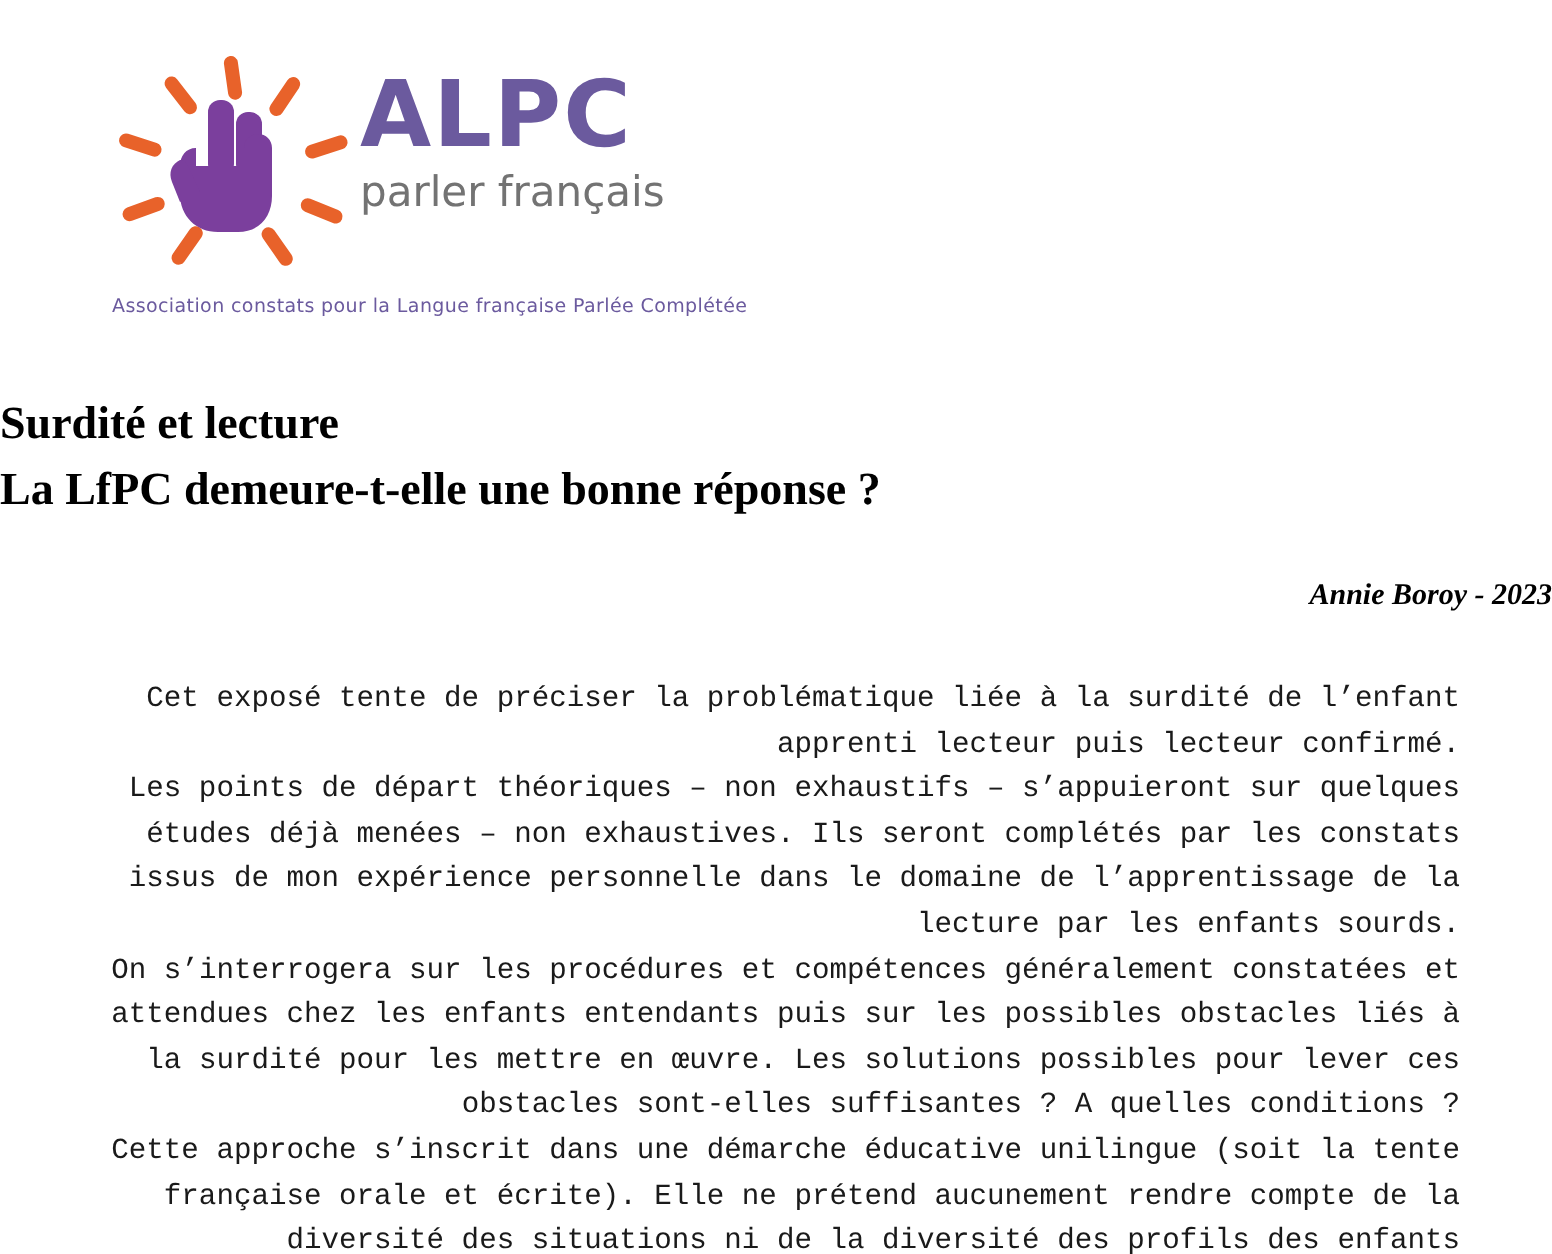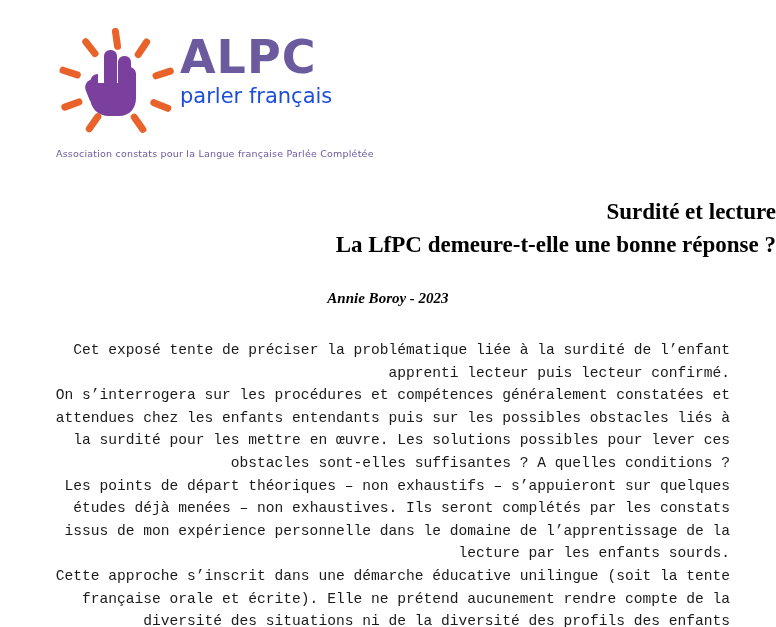--- a/index.html
+++ b/index.html
@@ -52,21 +52,21 @@
     font-weight: bold;
     letter-spacing: 1px;
     color: #6b5a9e;
     line-height: 1;
     margin: 0;
   }
 
   .logo-tagline {
     font-family: "DejaVu Sans", sans-serif;
     font-size: 21px;
-    color: #1d4ed8;
+    color: #737373;
     line-height: 1.18;
     margin-top: 4px;
   }
 
   .logo-assoc {
     position: absolute;
     left: 8px;
     top: 122px;
     font-family: "DejaVu Sans", sans-serif;
     font-size: 9.5px;
@@ -74,37 +74,37 @@
     letter-spacing: 0.2px;
     white-space: nowrap;
   }
 
   
   .doc-title {
     position: absolute;
     left: 0;
     top: 196px;
     width: 776px;
-    text-align: right;
+    text-align: left;
     font-family: "Liberation Serif", serif;
     font-weight: bold;
     font-size: 23px;
     line-height: 1.42;
     color: #000000;
   }
   .doc-title .line {
     display: block;
   }
 
   .doc-author {
     position: absolute;
     left: 0;
     top: 290px;
     width: 776px;
-    text-align: center;
+    text-align: right;
     font-family: "Liberation Serif", serif;
     font-weight: bold;
     font-style: italic;
     font-size: 15px;
     color: #000000;
   }
 
   
   .doc-body {
     position: absolute;
@@ -164,18 +164,18 @@
 
   <div class="doc-title">
     <span class="line">Surdité et lecture</span>
     <span class="line">La LfPC demeure-t-elle une bonne réponse ?</span>
   </div>
 
   <div class="doc-author">Annie Boroy - 2023</div>
 
   <div class="doc-body">
     <p>Cet exposé tente de préciser la problématique liée à la surdité de l’enfant apprenti lecteur puis lecteur confirmé.</p>
+    <p>Les points de départ théoriques – non exhaustifs – s’appuieront sur quelques études déjà menées – non exhaustives. Ils seront complétés par les constats issus de mon expérience personnelle dans le domaine de l’apprentissage de la lecture par les enfants sourds.</p>
     <p>On s’interrogera sur les procédures et compétences généralement constatées et attendues chez les enfants entendants puis sur les possibles obstacles liés à la surdité pour les mettre en œuvre. Les solutions possibles pour lever ces obstacles sont-elles suffisantes ? A quelles conditions ?</p>
-    <p>Les points de départ théoriques – non exhaustifs – s’appuieront sur quelques études déjà menées – non exhaustives. Ils seront complétés par les constats issus de mon expérience personnelle dans le domaine de l’apprentissage de la lecture par les enfants sourds.</p>
     <p>Cette approche s’inscrit dans une démarche éducative unilingue (soit la tente française orale et écrite). Elle ne prétend aucunement rendre compte de la diversité des situations ni de la diversité des profils des enfants concernés.</p>
   </div>
 
 </div>
 
 </body></html>

